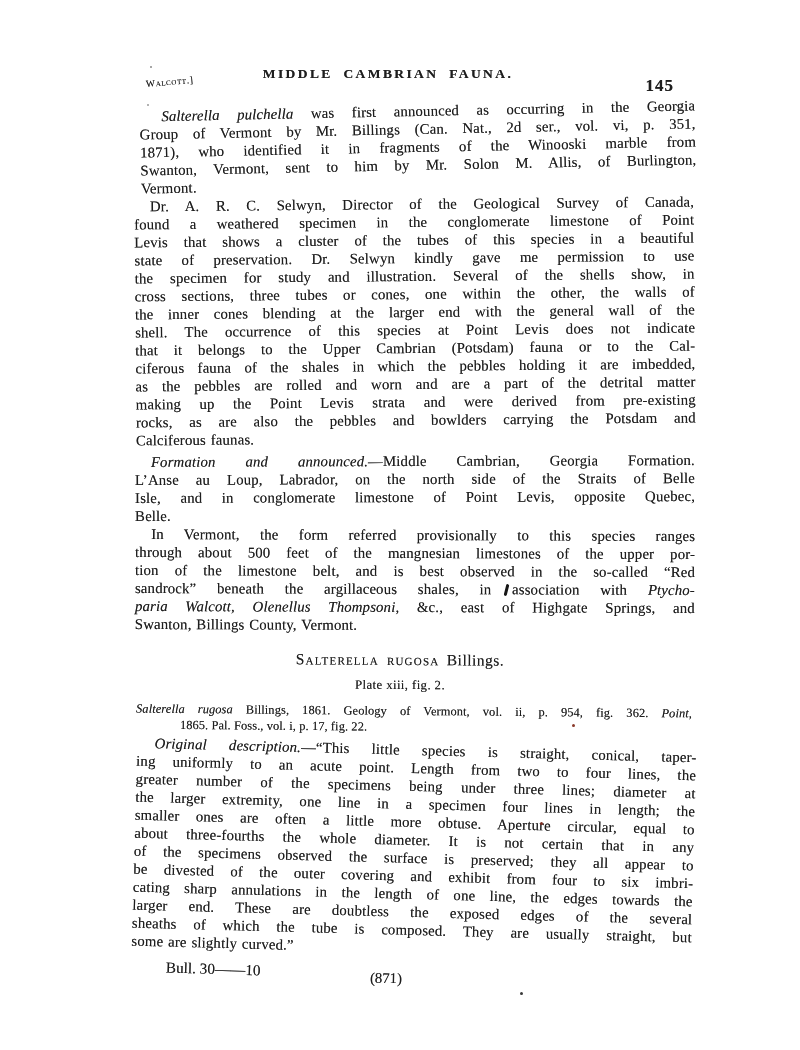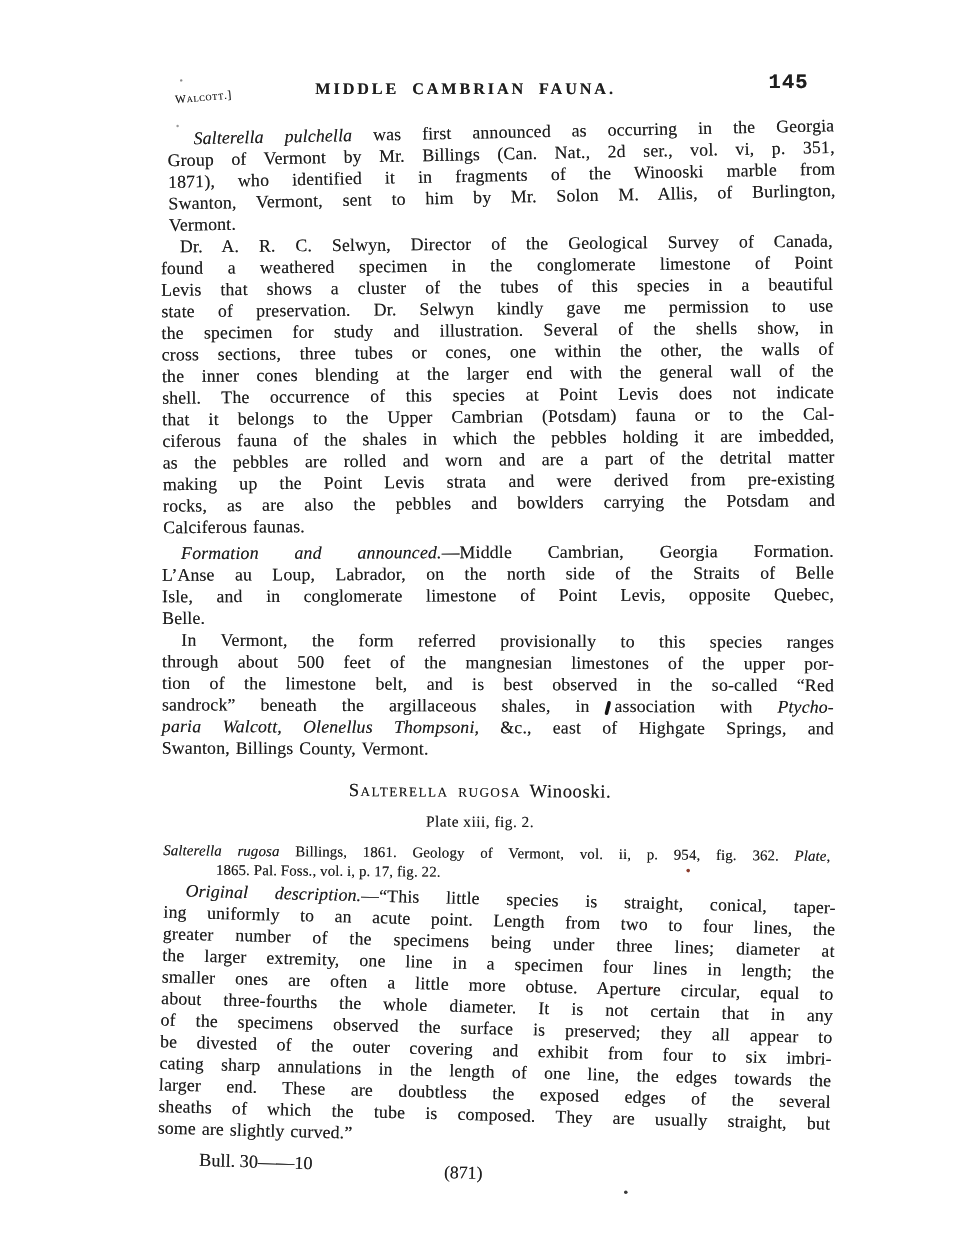--- a/index.html
+++ b/index.html
@@ -17,22 +17,22 @@
     position:absolute;left:146px;top:77px;
     font-size:9.5px;font-variant:small-caps;letter-spacing:0.6px;
     transform:rotate(-5deg);
   }
   .rh-center{
     position:absolute;left:0;top:66px;width:776px;
     text-align:center;font-size:13.5px;font-weight:700;
     letter-spacing:2.4px;word-spacing:5px;
   }
   .rh-num{
-    position:absolute;right:126px;top:60px;
-    font-size:17px;font-weight:700;letter-spacing:1px;font-family:Liberation Mono, monospace;
+    position:absolute;right:126px;top:76px;
+    font-size:17px;font-weight:700;letter-spacing:1px;
   }
   
   .para{position:absolute;font-size:14.8px;line-height:18px;letter-spacing:0.15px;word-spacing:1px;}
   .tline{text-align:justify;text-align-last:justify;}
   .tline-last{text-align-last:left;}
   .it{font-style:italic;}
   .sc{font-variant:small-caps;letter-spacing:1.2px;}
   .para .tline:first-child{text-indent:16px;}
   .p1{left:140px;top:102px;width:556px;transform:rotate(-1.15deg);}
   .p1 .tline:first-child{text-indent:22px;}
@@ -123,25 +123,25 @@
   <div class="para p4">
       <div class="tline"><span>In Vermont, the form referred provisionally to this species ranges</span></div>
       <div class="tline"><span>through about 500 feet of the mangnesian limestones of the upper por-</span></div>
       <div class="tline"><span>tion of the limestone belt, and is best observed in the so-called “Red</span></div>
       <div class="tline"><span>sandrock” beneath the argillaceous shales, in association with </span><span class="it">Ptycho-</span></div>
       <div class="tline"><span class="it">paria Walcott, Olenellus Thompsoni,</span><span> &amp;c., east of Highgate Springs, and</span></div>
       <div class="tline tline-last"><span>Swanton, Billings County, Vermont.</span></div>
     </div>
 
   <div class="heading centerline">
-      <div class="tline tline-last"><span class="sc">Salterella rugosa</span><span> Winooski.</span></div>
+      <div class="tline tline-last"><span class="sc">Salterella rugosa</span><span> Billings.</span></div>
     </div>
   <div class="plate">Plate xiii, fig. 2.</div>
   <div class="citation">
-      <div class="tline"><span class="it">Salterella rugosa</span><span> Billings, 1861. Geology of Vermont, vol. ii, p. 954, fig. 362. </span><span class="it">Plate</span><span>,</span></div>
+      <div class="tline"><span class="it">Salterella rugosa</span><span> Billings, 1861. Geology of Vermont, vol. ii, p. 954, fig. 362. </span><span class="it">Point</span><span>,</span></div>
       <div class="tline tline-last"><span>1865. Pal. Foss., vol. i, p. 17, fig. 22.</span></div>
     </div>
 
   <div class="para p5">
       <div class="tline"><span class="it">Original description.</span><span>—“This little species is straight, conical, taper-</span></div>
       <div class="tline"><span>ing uniformly to an acute point. Length from two to four lines, the</span></div>
       <div class="tline"><span>greater number of the specimens being under three lines; diameter at</span></div>
       <div class="tline"><span>the larger extremity, one line in a specimen four lines in length; the</span></div>
       <div class="tline"><span>smaller ones are often a little more obtuse. Aperture circular, equal to</span></div>
       <div class="tline"><span>about three-fourths the whole diameter. It is not certain that in any</span></div>

